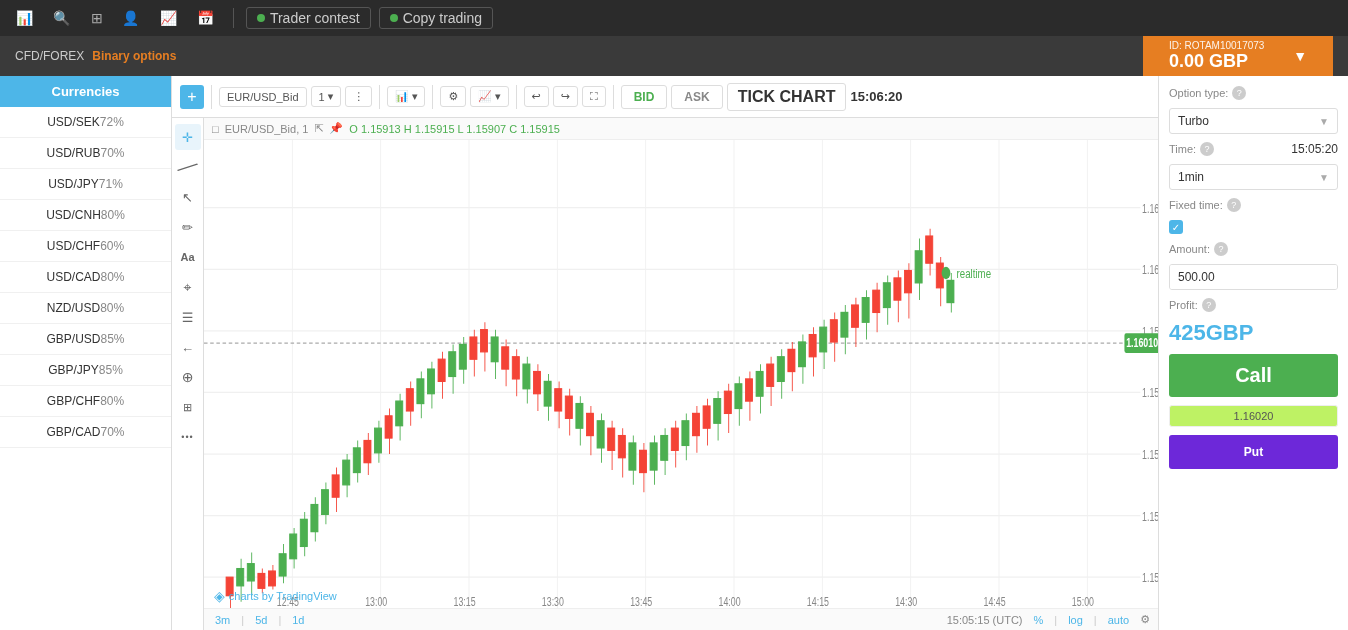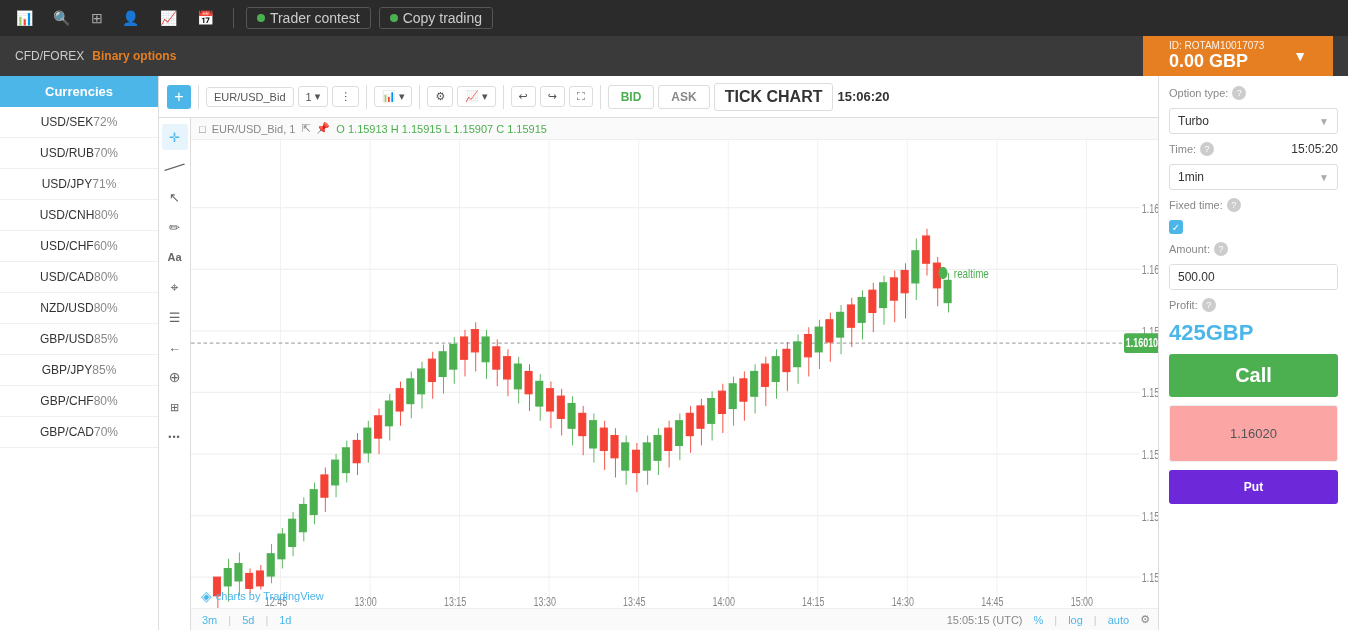--- a/index.html
+++ b/index.html
@@ -49,21 +49,21 @@
     .header-account-arrow { font-size: 14px; }
 
     
     .main-layout {
       display: flex;
       height: calc(630px - 76px);
     }
 
     
     .sidebar {
-      width: 159px;
+      width: 172px;
       background: #fff;
       border-right: 1px solid #ddd;
       display: flex;
       flex-direction: column;
     }
     .sidebar-btn {
       background: #4db6e8;
       color: #fff;
       font-weight: bold;
       font-size: 13px;
@@ -301,26 +301,26 @@
       color: #fff;
       border: none;
       border-radius: 3px;
       padding: 10px 0;
       font-size: 20px;
       font-weight: bold;
       cursor: pointer;
     }
     .price-display {
       text-align: center;
-      font-size: 13px;
+      font-size: 11px;
       color: #555;
-      padding: 20px 0;
+      padding: 4px 0;
       border: 1px solid #eee;
       border-radius: 3px;
-      background: #fca5a5;
+      background: #bef264;
     }
     .put-btn {
       width: 100%;
       background: #6d28d9;
       color: #fff;
       border: none;
       border-radius: 3px;
       padding: 10px 16px;
       font-size: 12px;
       font-weight: bold;

